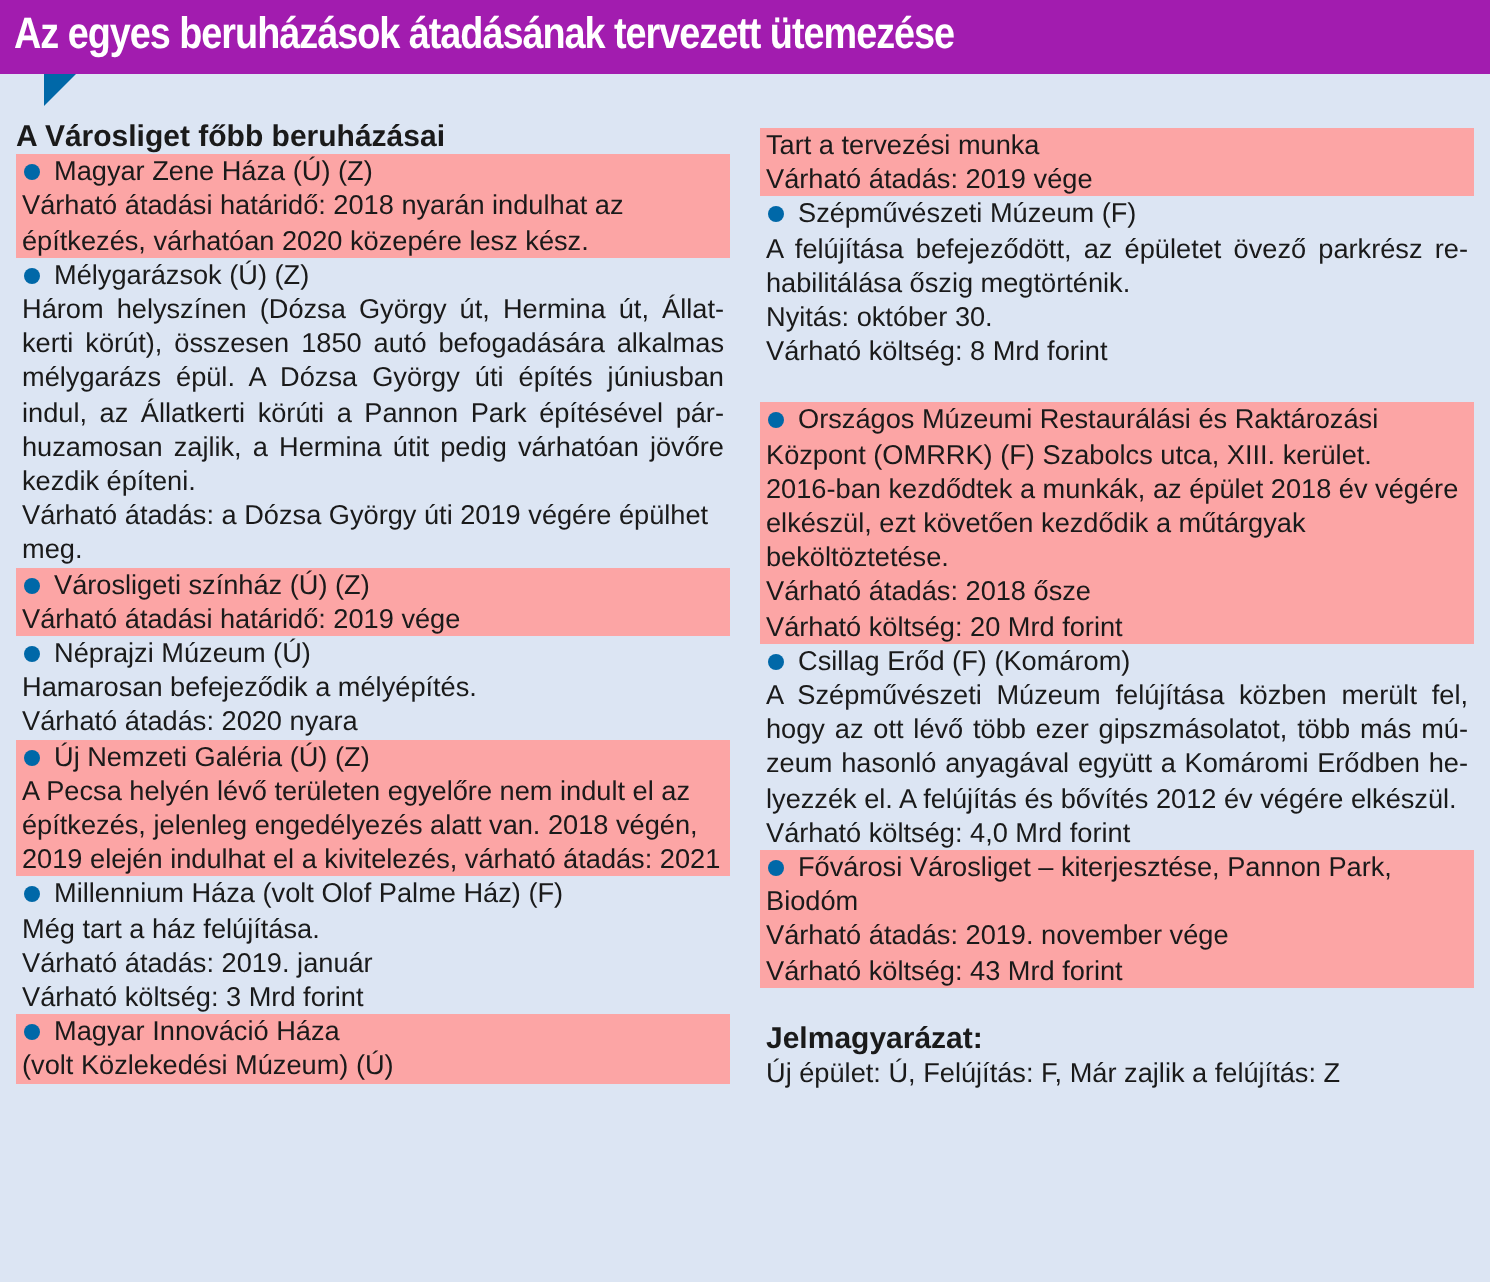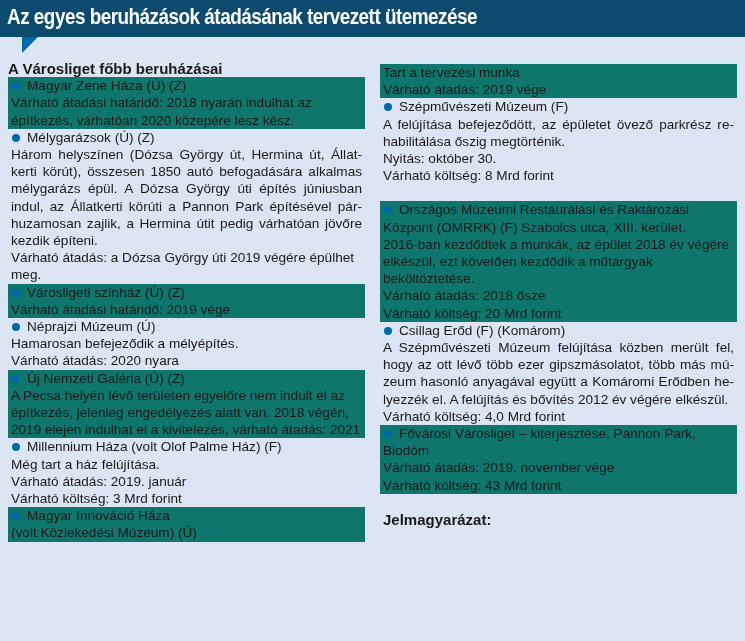--- a/index.html
+++ b/index.html
@@ -5,42 +5,42 @@
   html, body { margin: 0; padding: 0; }
   body {
     width: 745px; height: 641px; overflow: hidden;
     background: #dce5f3;
     font-family: "Liberation Sans", sans-serif;
     color: #1a1a1a;
     position: relative;
   }
   .header {
     position: absolute; left: 0; top: 0; width: 745px; height: 37px;
-    background: #0c4a6e;
+    background: #a21caf;
   }
   .header-title {
     position: absolute; left: 7px; top: 4px;
     color: #ffffff; font-size: 22px; font-weight: bold;
     letter-spacing: -0.6px; transform: scaleX(0.86); transform-origin: left center;
     white-space: nowrap;
   }
   .header-tail2 {
     position: absolute; left: 22px; top: 37px; width: 0; height: 0;
     border-right: 16px solid transparent;
     border-top: 16px solid #0068a8;
   }
   .col {
     position: absolute; top: 60px; width: 357px;
     font-size: 13.6px; line-height: 17.2px;
   }
   .col-left { left: 8px; }
   .col-right { left: 380px; top: 64px; }
   .section-title { font-weight: bold; font-size: 15px; }
   .item { padding: 0 3px; }
-  .item.white { background: #0f766e; }
+  .item.white { background: #fca5a5; }
   .item-title { white-space: nowrap; }
   .bullet {
     display: inline-block; width: 8px; height: 8px; border-radius: 50%;
     background: #0068a8; margin: 0 7px 1px 1px; vertical-align: middle;
   }
   .line { }
   .justify { text-align: justify; text-align-last: left; }
   .spacer { height: 17px; }
 </style>
 </head>
@@ -126,14 +126,15 @@
   <div class="item white">
     <div class="item-title"><span class="bullet"></span><span>Fővárosi Városliget – kiterjesztése, Pannon Park,</span></div>
     <div class="line">Biodóm</div>
     <div class="line">Várható átadás: 2019. november vége</div>
     <div class="line">Várható költség: 43 Mrd forint</div>
   </div>
 
   <div class="spacer"></div>
   <div class="item">
     <div class="section-title">Jelmagyarázat:</div>
+    <div class="line">Új épület: Ú, Felújítás: F, Már zajlik a felújítás: Z</div>
   </div>
 </div>
 
 </body></html>

